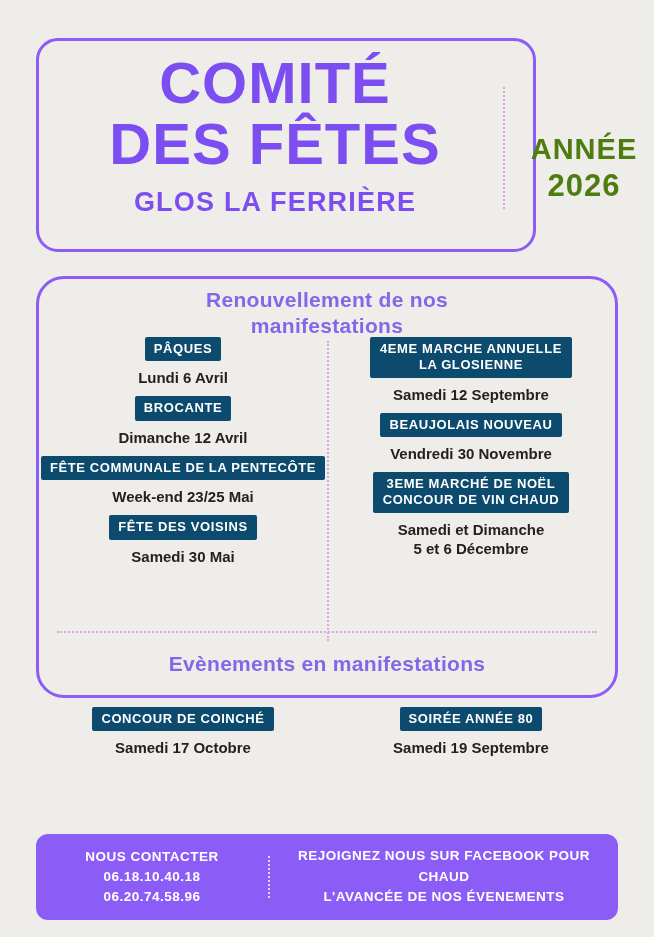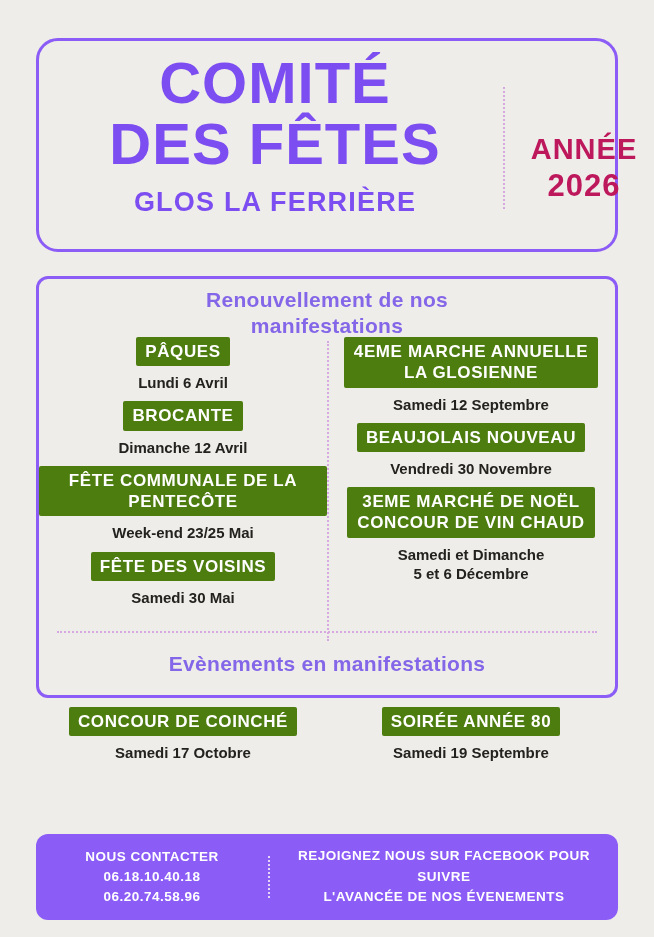--- a/index.html
+++ b/index.html
@@ -18,21 +18,21 @@
     position: absolute;
     inset: 0;
     padding: 0;
   }
 
   
   .header-card {
     position: absolute;
     left: 36px;
     top: 38px;
-    width: 582px;
+    width: 500px;
     height: 214px;
     box-sizing: border-box;
     border: 3px solid #8B5CF6;
     border-radius: 22px;
     background: transparent;
   }
   .header-left {
     position: absolute;
     left: 26px;
     top: 14px;
@@ -66,37 +66,37 @@
     width: 0;
     height: 122px;
     border-left: 2px dotted #D6A8E0;
   }
   .header-right {
     position: absolute;
     left: 480px;
     top: 92px;
     width: 130px;
     text-align: center;
-    color: #be185d;
+    color: #4d7c0f;
     font-weight: bold;
     line-height: 1.12;
   }
   .year-word { font-size: 29px; letter-spacing: 1px; }
   .year-num  { font-size: 31px; letter-spacing: 1px; margin-top: 4px;}
 
   
   .main-card {
     position: absolute;
     left: 36px;
     top: 276px;
     width: 582px;
     height: 422px;
     box-sizing: border-box;
     border: 3px solid #8B5CF6;
-    border-radius: 12px;
+    border-radius: 28px;
     background: transparent;
   }
   .section-title {
     text-align: center;
     color: #8466E8;
     font-weight: bold;
     font-size: 21px;
     line-height: 1.25;
     letter-spacing: .3px;
   }
@@ -123,24 +123,24 @@
     display: flex;
     flex-direction: column;
     align-items: center;
   }
   .evt {
     text-align: center;
     margin-bottom: 9px;
   }
   .evt-badge {
     display: inline-block;
-    background: #4d7c0f;
+    background: #0c4a6e;
     color: #ffffff;
     font-weight: bold;
-    font-size: 17px;
+    font-size: 13px;
     letter-spacing: .6px;
     padding: 4px 9px 4px 9px;
     line-height: 1.25;
     border-radius: 2px;
   }
   .evt-badge.two-line { padding: 4px 10px; }
   .evt-date {
     color: #23221F;
     font-size: 15px;
     margin-top: 7px;
@@ -291,18 +291,18 @@
   </div>
 
   <div class="footer-card">
     <div class="footer-left">
       <div>NOUS CONTACTER</div>
       <div>06.18.10.40.18</div>
       <div>06.20.74.58.96</div>
     </div>
     <div class="footer-divider"></div>
     <div class="footer-right">
-      <div>REJOIGNEZ NOUS SUR FACEBOOK POUR SUIVRE</div>
+      <div>REJOIGNEZ NOUS SUR FACEBOOK POUR CHAUD</div>
       <div>L'AVANCÉE DE NOS ÉVENEMENTS</div>
     </div>
   </div>
 
 </div>
 
 </body></html>

